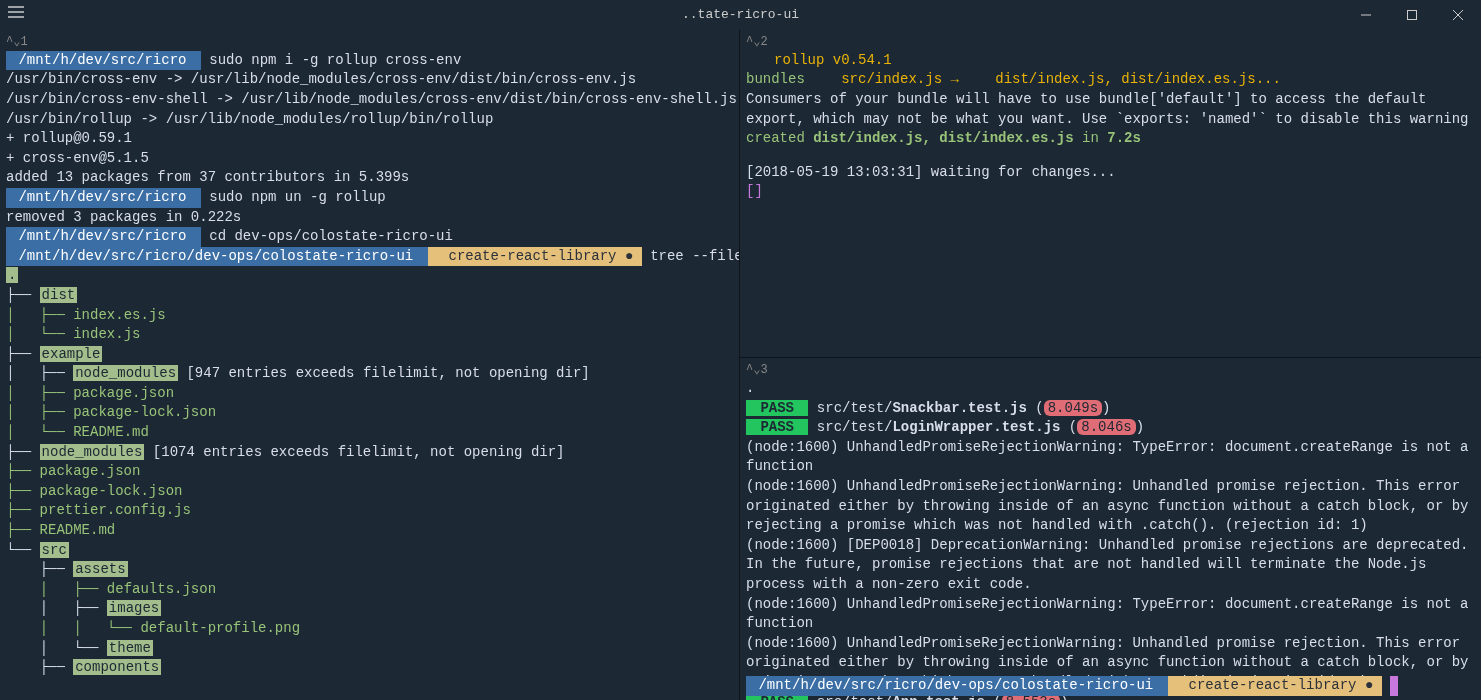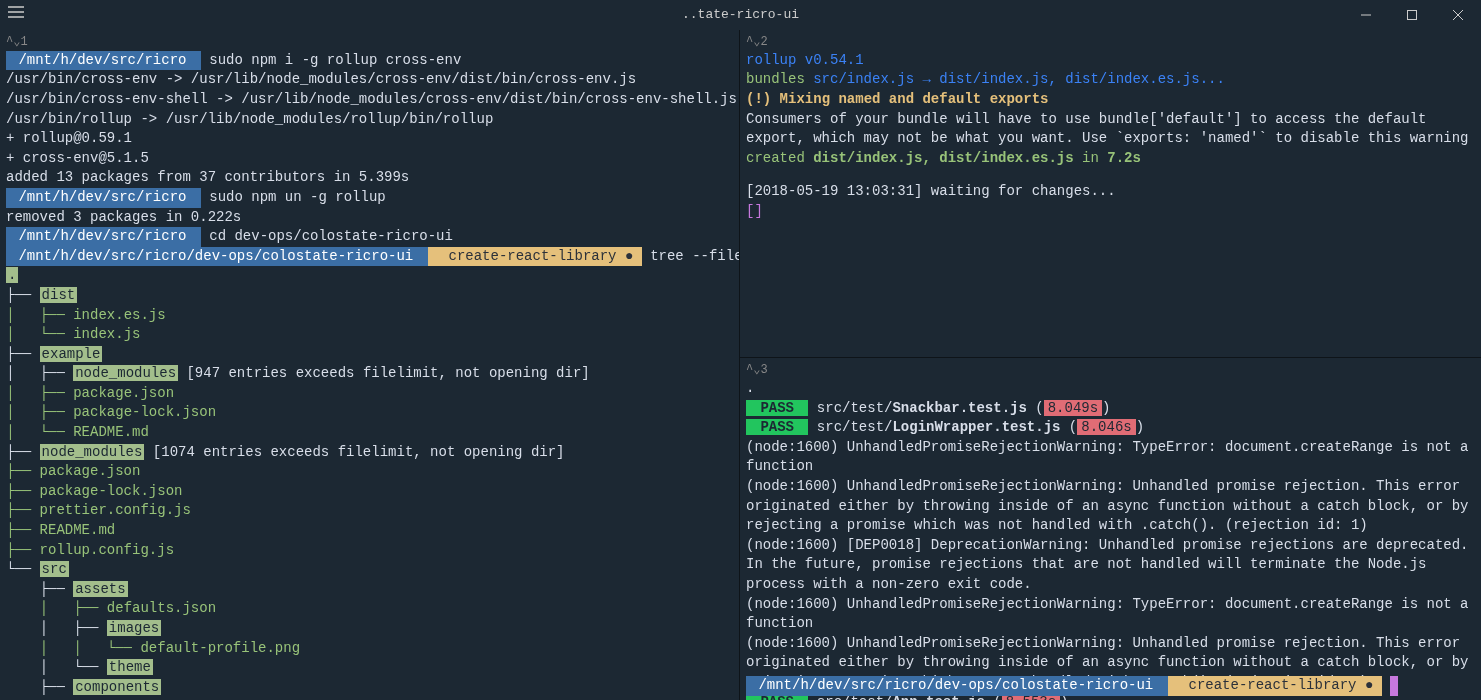--- a/index.html
+++ b/index.html
@@ -93,40 +93,41 @@
     background: #e5c07b;
     color: #2c313a;
     padding: 0 0 0 4px;
     display: inline-block;
   }
   .arrow-yellow { color: #e5c07b; }
   .arrow-blue-on-yellow { color: #3b6ea5; background:#e5c07b; }
   .arrow-blue { color: #3b6ea5; }
   .cmd { color: #d8dee9; }
   .green { color: #98c379; }
-  .cyan { color: #3b82f6; }
+  .cyan { color: #eab308; margin-left: 28px; }
   .yellow { color: #e5c07b; }
   .magenta { color: #c678dd; }
   .white { color: #d8dee9; text-align: center; }
   .bold { font-weight: bold; }
   .bg-green-hl {
     background: #a3be8c;
     color: #1c2833;
     padding: 0 2px;
   }
   .pass-badge {
     background: #22c55e;
     color: #1c2833;
     font-weight: bold;
     padding: 0 6px;
   }
   .time-red {
     background: #e06c75;
     color: #1c2833;
     padding: 0 4px;
+    border-radius: 6px;
   }
   .line { white-space: pre; }
   .cursor-mag {
     background: #c678dd;
     color: #c678dd;
     display: inline-block;
     width: 8px;
   }
   .bottom-prompt {
     position: absolute;
@@ -196,38 +197,36 @@
     <div class="line">├── <span class="bg-green-hl">example</span></div>
     <div class="line">│   ├── <span class="bg-green-hl">node_modules</span><span class="white"> [947 entries exceeds filelimit, not opening dir]</span></div>
     <div class="line green">│   ├── <span>package.json</span></div>
     <div class="line green">│   ├── <span>package-lock.json</span></div>
     <div class="line green">│   └── <span>README.md</span></div>
     <div class="line">├── <span class="bg-green-hl">node_modules</span><span class="white"> [1074 entries exceeds filelimit, not opening dir]</span></div>
     <div class="line green">├── <span>package.json</span></div>
     <div class="line green">├── <span>package-lock.json</span></div>
     <div class="line green">├── <span>prettier.config.js</span></div>
     <div class="line green">├── <span>README.md</span></div>
-    <div class="line green">├── <span>rollup.config.js</span></div>
     <div class="line">└── <span class="bg-green-hl">src</span></div>
     <div class="line">    ├── <span class="bg-green-hl">assets</span></div>
     <div class="line green">    │   ├── <span>defaults.json</span></div>
     <div class="line">    │   ├── <span class="bg-green-hl">images</span></div>
     <div class="line green">    │   │   └── <span>default-profile.png</span></div>
     <div class="line">    │   └── <span class="bg-green-hl">theme</span></div>
     <div class="line">    ├── <span class="bg-green-hl">components</span></div>
 
   </div>
 
   <div class="right-col">
 
     <div class="right-top">
       <div class="pane-id">^⌄2</div>
       <div class="line cyan">rollup v0.54.1</div>
       <div class="line"><span class="green">bundles</span><span class="cyan"> src/index.js → </span><span class="cyan">dist/index.js, dist/index.es.js...</span></div>
-      <div class="line"><span class="yellow bold">(!)</span><span class="yellow bold"> Mixing named and default exports</span></div>
       <div style="white-space:pre-wrap">Consumers of your bundle will have to use bundle['default'] to access the default export, which may not be what you want. Use `exports: 'named'` to disable this warning</div>
       <div class="line"><span class="green">created</span><span class="green bold"> dist/index.js, dist/index.es.js</span><span class="green"> in </span><span class="green bold">7.2s</span></div>
       <div style="height:14px"></div>
       <div class="line">[2018-05-19 13:03:31] waiting for changes...</div>
       <div class="line magenta">[]</div>
     </div>
 
     <div class="right-bottom">
       <div class="pane-id">^⌄3</div>
       <div class="line">.</div>

